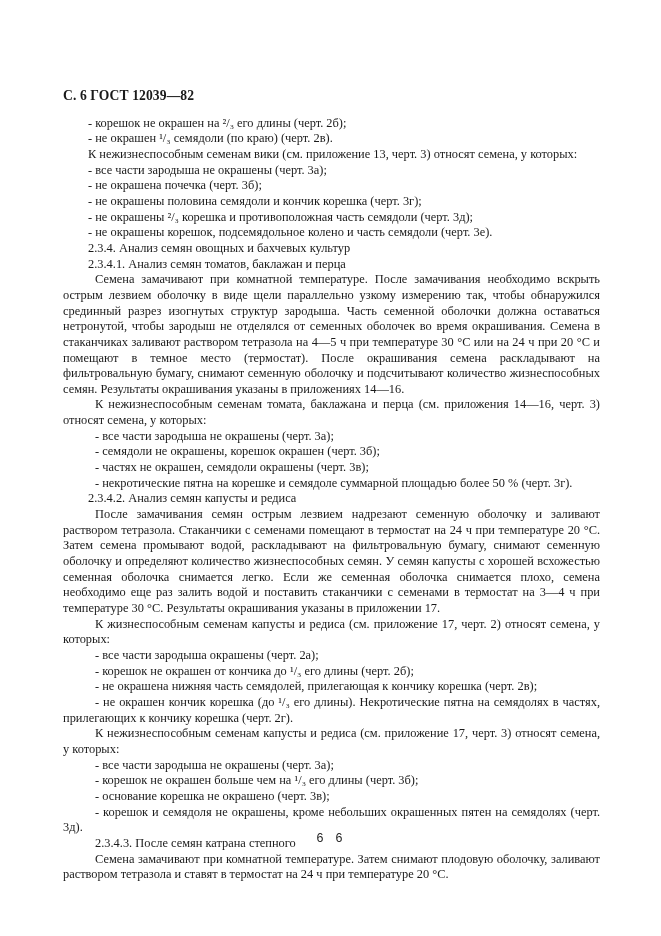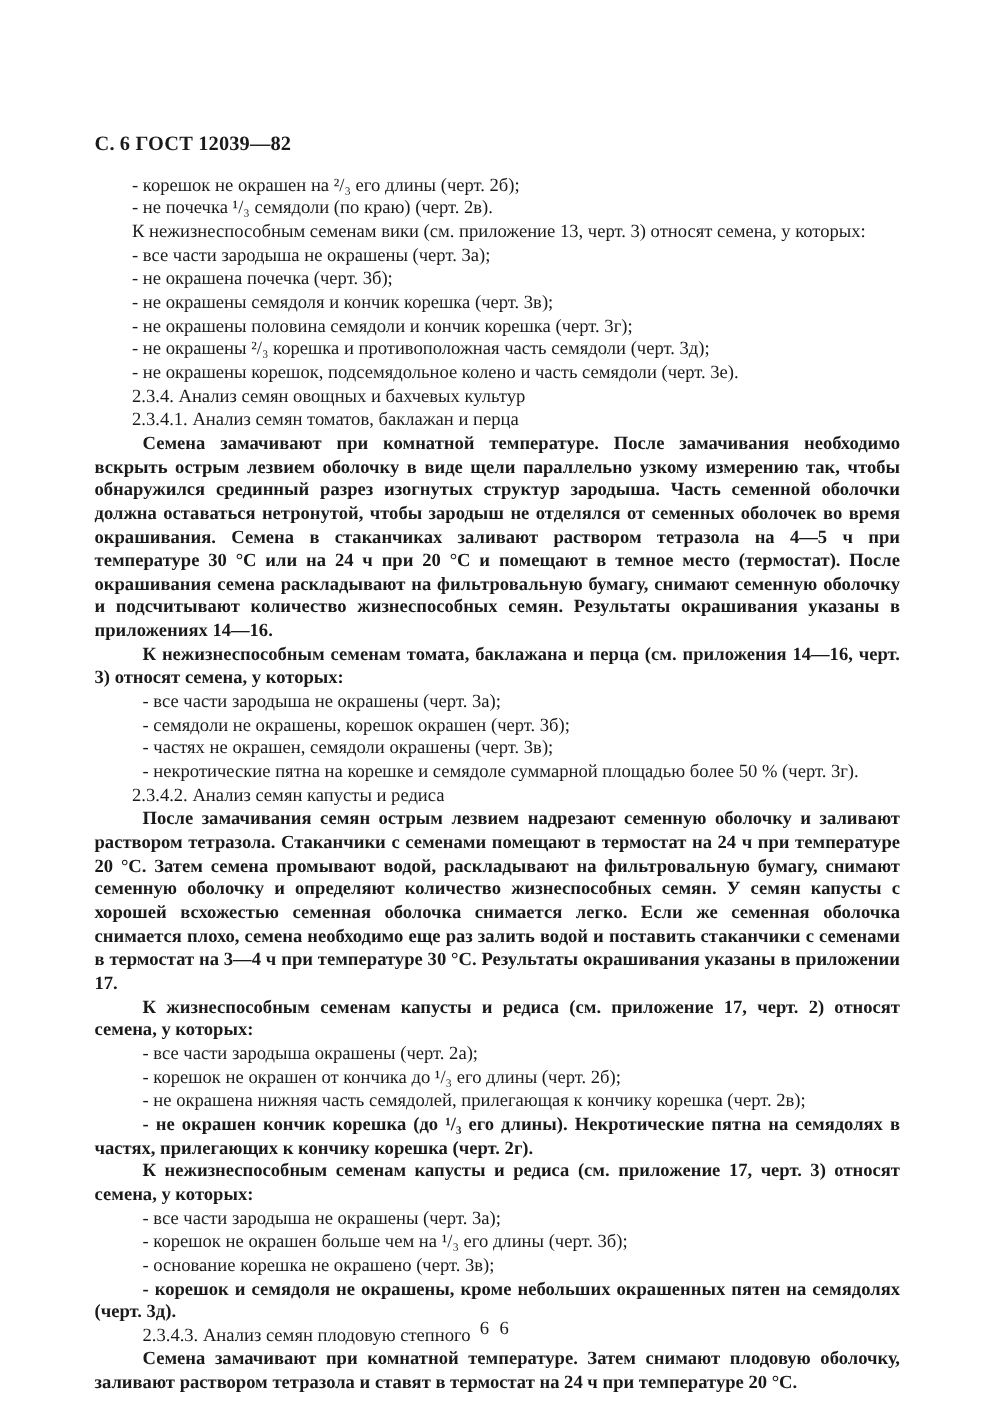--- a/index.html
+++ b/index.html
@@ -6,38 +6,37 @@
   body { width: 661px; height: 936px; position: relative; overflow: hidden; }
   .page {
     position: absolute; left: 63px; top: 88px; width: 537px;
     font-family: "Liberation Serif", serif; font-size: 12.4px; line-height: 15.65px;
     color: #1a1a1a;
   }
   .header { font-weight: bold; font-size: 13.6px; margin-bottom: 12px; letter-spacing: 0.1px; }
   .p { margin: 0; text-align: justify; }
   .ind1 { padding-left: 25px; }
   .ind2 { padding-left: 32px; }
-  .fi { text-indent: 32px; font-weight: bold; }
+  .fi { text-indent: 32px; }
   .pagenum {
-    position: absolute; left: 0; right: 0; top: 878px; text-align: center;
-    font-family: Liberation Serif, serif; font-size: 12.4px; color: #1a1a1a; letter-spacing: 2px;
+    position: absolute; left: 0; right: 0; top: 832px; text-align: center;
+    font-family: Liberation Mono, monospace; font-size: 12.4px; color: #1a1a1a; letter-spacing: 2px;
   }
 </style>
 </head>
 <body>
 
 <div class="page">
   <div class="header">С. 6 ГОСТ 12039—82</div>
   <div id="body">
       <p class="p ind1">- корешок не окрашен на ²/₃ его длины (черт. 2б);</p>
-      <p class="p ind1">- не почечка ¹/₃ семядоли (по краю) (черт. 2в).</p>
+      <p class="p ind1">- не окрашен ¹/₃ семядоли (по краю) (черт. 2в).</p>
       <p class="p ind1">К нежизнеспособным семенам вики (см. приложение 13, черт. 3) относят семена, у которых:</p>
       <p class="p ind1">- все части зародыша не окрашены (черт. 3а);</p>
       <p class="p ind1">- не окрашена почечка (черт. 3б);</p>
-      <p class="p ind1">- не окрашены семядоля и кончик корешка (черт. 3в);</p>
       <p class="p ind1">- не окрашены половина семядоли и кончик корешка (черт. 3г);</p>
       <p class="p ind1">- не окрашены ²/₃ корешка и противоположная часть семядоли (черт. 3д);</p>
       <p class="p ind1">- не окрашены корешок, подсемядольное колено и часть семядоли (черт. 3е).</p>
       <p class="p ind1">2.3.4. Анализ семян овощных и бахчевых культур</p>
       <p class="p ind1">2.3.4.1. Анализ семян томатов, баклажан и перца</p>
       <p class="p fi">Семена замачивают при комнатной температуре. После замачивания необходимо вскрыть острым лезвием оболочку в виде щели параллельно узкому измерению так, чтобы обнаружился срединный разрез изогнутых структур зародыша. Часть семенной оболочки должна оставаться нетронутой, чтобы зародыш не отделялся от семенных оболочек во время окрашивания. Семена в стаканчиках заливают раствором тетразола на 4—5 ч при температуре 30 °С или на 24 ч при 20 °С и помещают в темное место (термостат). После окрашивания семена раскладывают на фильтровальную бумагу, снимают семенную оболочку и подсчитывают количество жизнеспособных семян. Результаты окрашивания указаны в приложениях 14—16.</p>
       <p class="p fi">К нежизнеспособным семенам томата, баклажана и перца (см. приложения 14—16, черт. 3) относят семена, у которых:</p>
       <p class="p ind2">- все части зародыша не окрашены (черт. 3а);</p>
       <p class="p ind2">- семядоли не окрашены, корешок окрашен (черт. 3б);</p>
       <p class="p ind2">- частях не окрашен, семядоли окрашены (черт. 3в);</p>
@@ -47,17 +46,17 @@
       <p class="p fi">К жизнеспособным семенам капусты и редиса (см. приложение 17, черт. 2) относят семена, у которых:</p>
       <p class="p ind2">- все части зародыша окрашены (черт. 2а);</p>
       <p class="p ind2">- корешок не окрашен от кончика до ¹/₃ его длины (черт. 2б);</p>
       <p class="p ind2">- не окрашена нижняя часть семядолей, прилегающая к кончику корешка (черт. 2в);</p>
       <p class="p fi">- не окрашен кончик корешка (до ¹/₃ его длины). Некротические пятна на семядолях в частях, прилегающих к кончику корешка (черт. 2г).</p>
       <p class="p fi">К нежизнеспособным семенам капусты и редиса (см. приложение 17, черт. 3) относят семена, у которых:</p>
       <p class="p ind2">- все части зародыша не окрашены (черт. 3а);</p>
       <p class="p ind2">- корешок не окрашен больше чем на ¹/₃ его длины (черт. 3б);</p>
       <p class="p ind2">- основание корешка не окрашено (черт. 3в);</p>
       <p class="p fi">- корешок и семядоля не окрашены, кроме небольших окрашенных пятен на семядолях (черт. 3д).</p>
-      <p class="p ind2">2.3.4.3. Анализ семян плодовую степного</p>
+      <p class="p ind2">2.3.4.3. После семян катрана степного</p>
       <p class="p fi">Семена замачивают при комнатной температуре. Затем снимают плодовую оболочку, заливают раствором тетразола и ставят в термостат на 24 ч при температуре 20 °С.</p>
     </div>
 </div>
 <div class="pagenum">6 6</div>
 
 </body></html>

